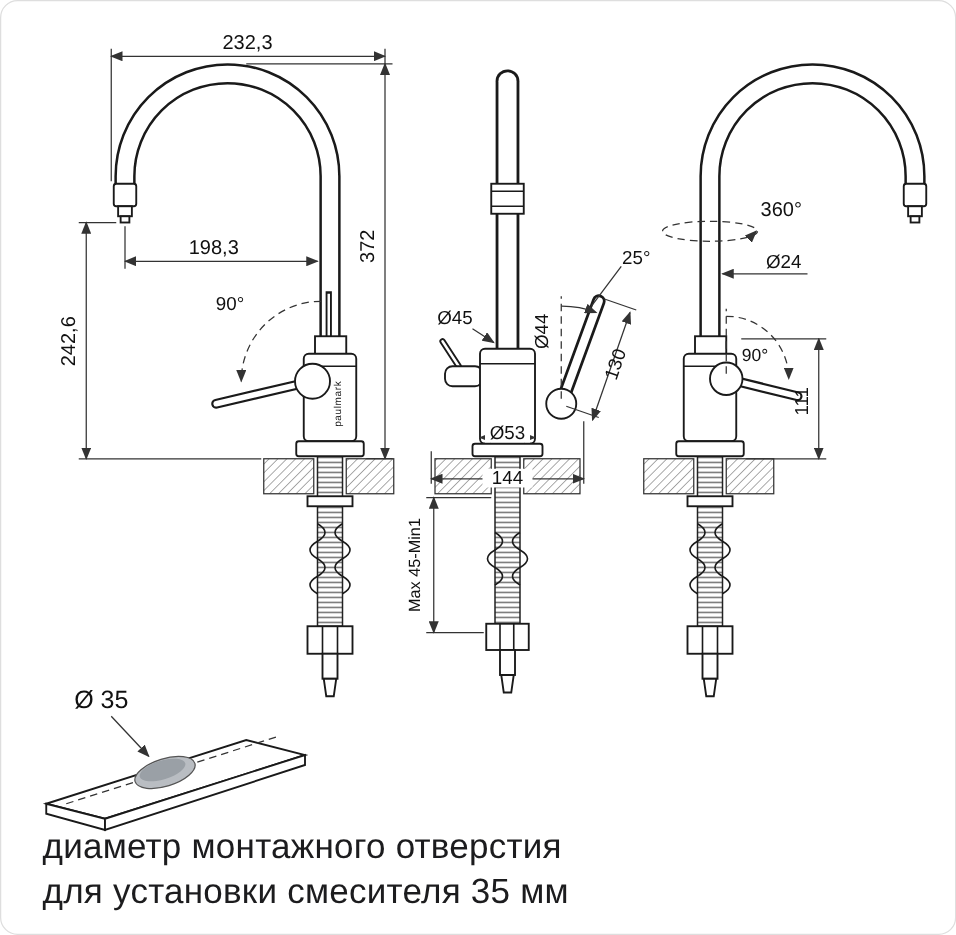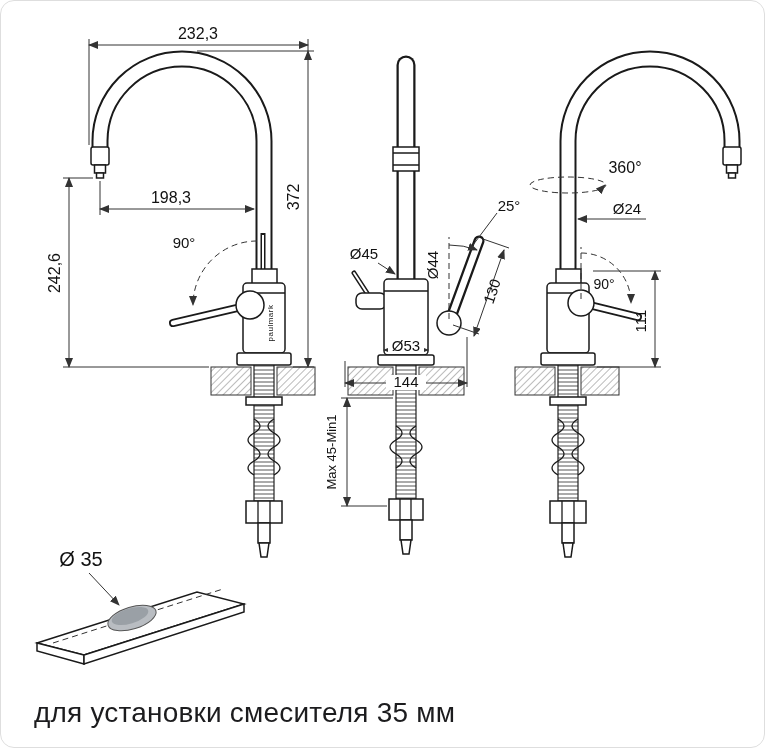--- a/index.html
+++ b/index.html
@@ -203,15 +203,16 @@
     <polygon points="36,642 36,650 83,663 83,654" class="part"></polygon>
     <polygon points="83,654 243,603 243,611 83,663" class="part"></polygon>
     <line x1="52" y1="642" x2="222" y2="588" class="dim dash" stroke="#888"></line>
     <ellipse cx="131" cy="617" rx="25" ry="11" transform="rotate(-17 131 617)" fill="#b9bdc2" stroke="#555"></ellipse>
     <ellipse cx="129" cy="615" rx="19" ry="7.5" transform="rotate(-17 129 615)" fill="#9aa0a6"></ellipse>
     <line x1="88" y1="572" x2="118" y2="604" class="dim" marker-end="url(#arr)"></line>
     <text x="80" y="565" font-size="20" text-anchor="middle">Ø 35</text>
   </g>
 </svg>
 
+<div class="caption" id="cap1">диаметр монтажного отверстия</div>
 <div class="caption" id="cap2">для установки смесителя 35 мм</div>
 
 </div>
 
 </body></html>

